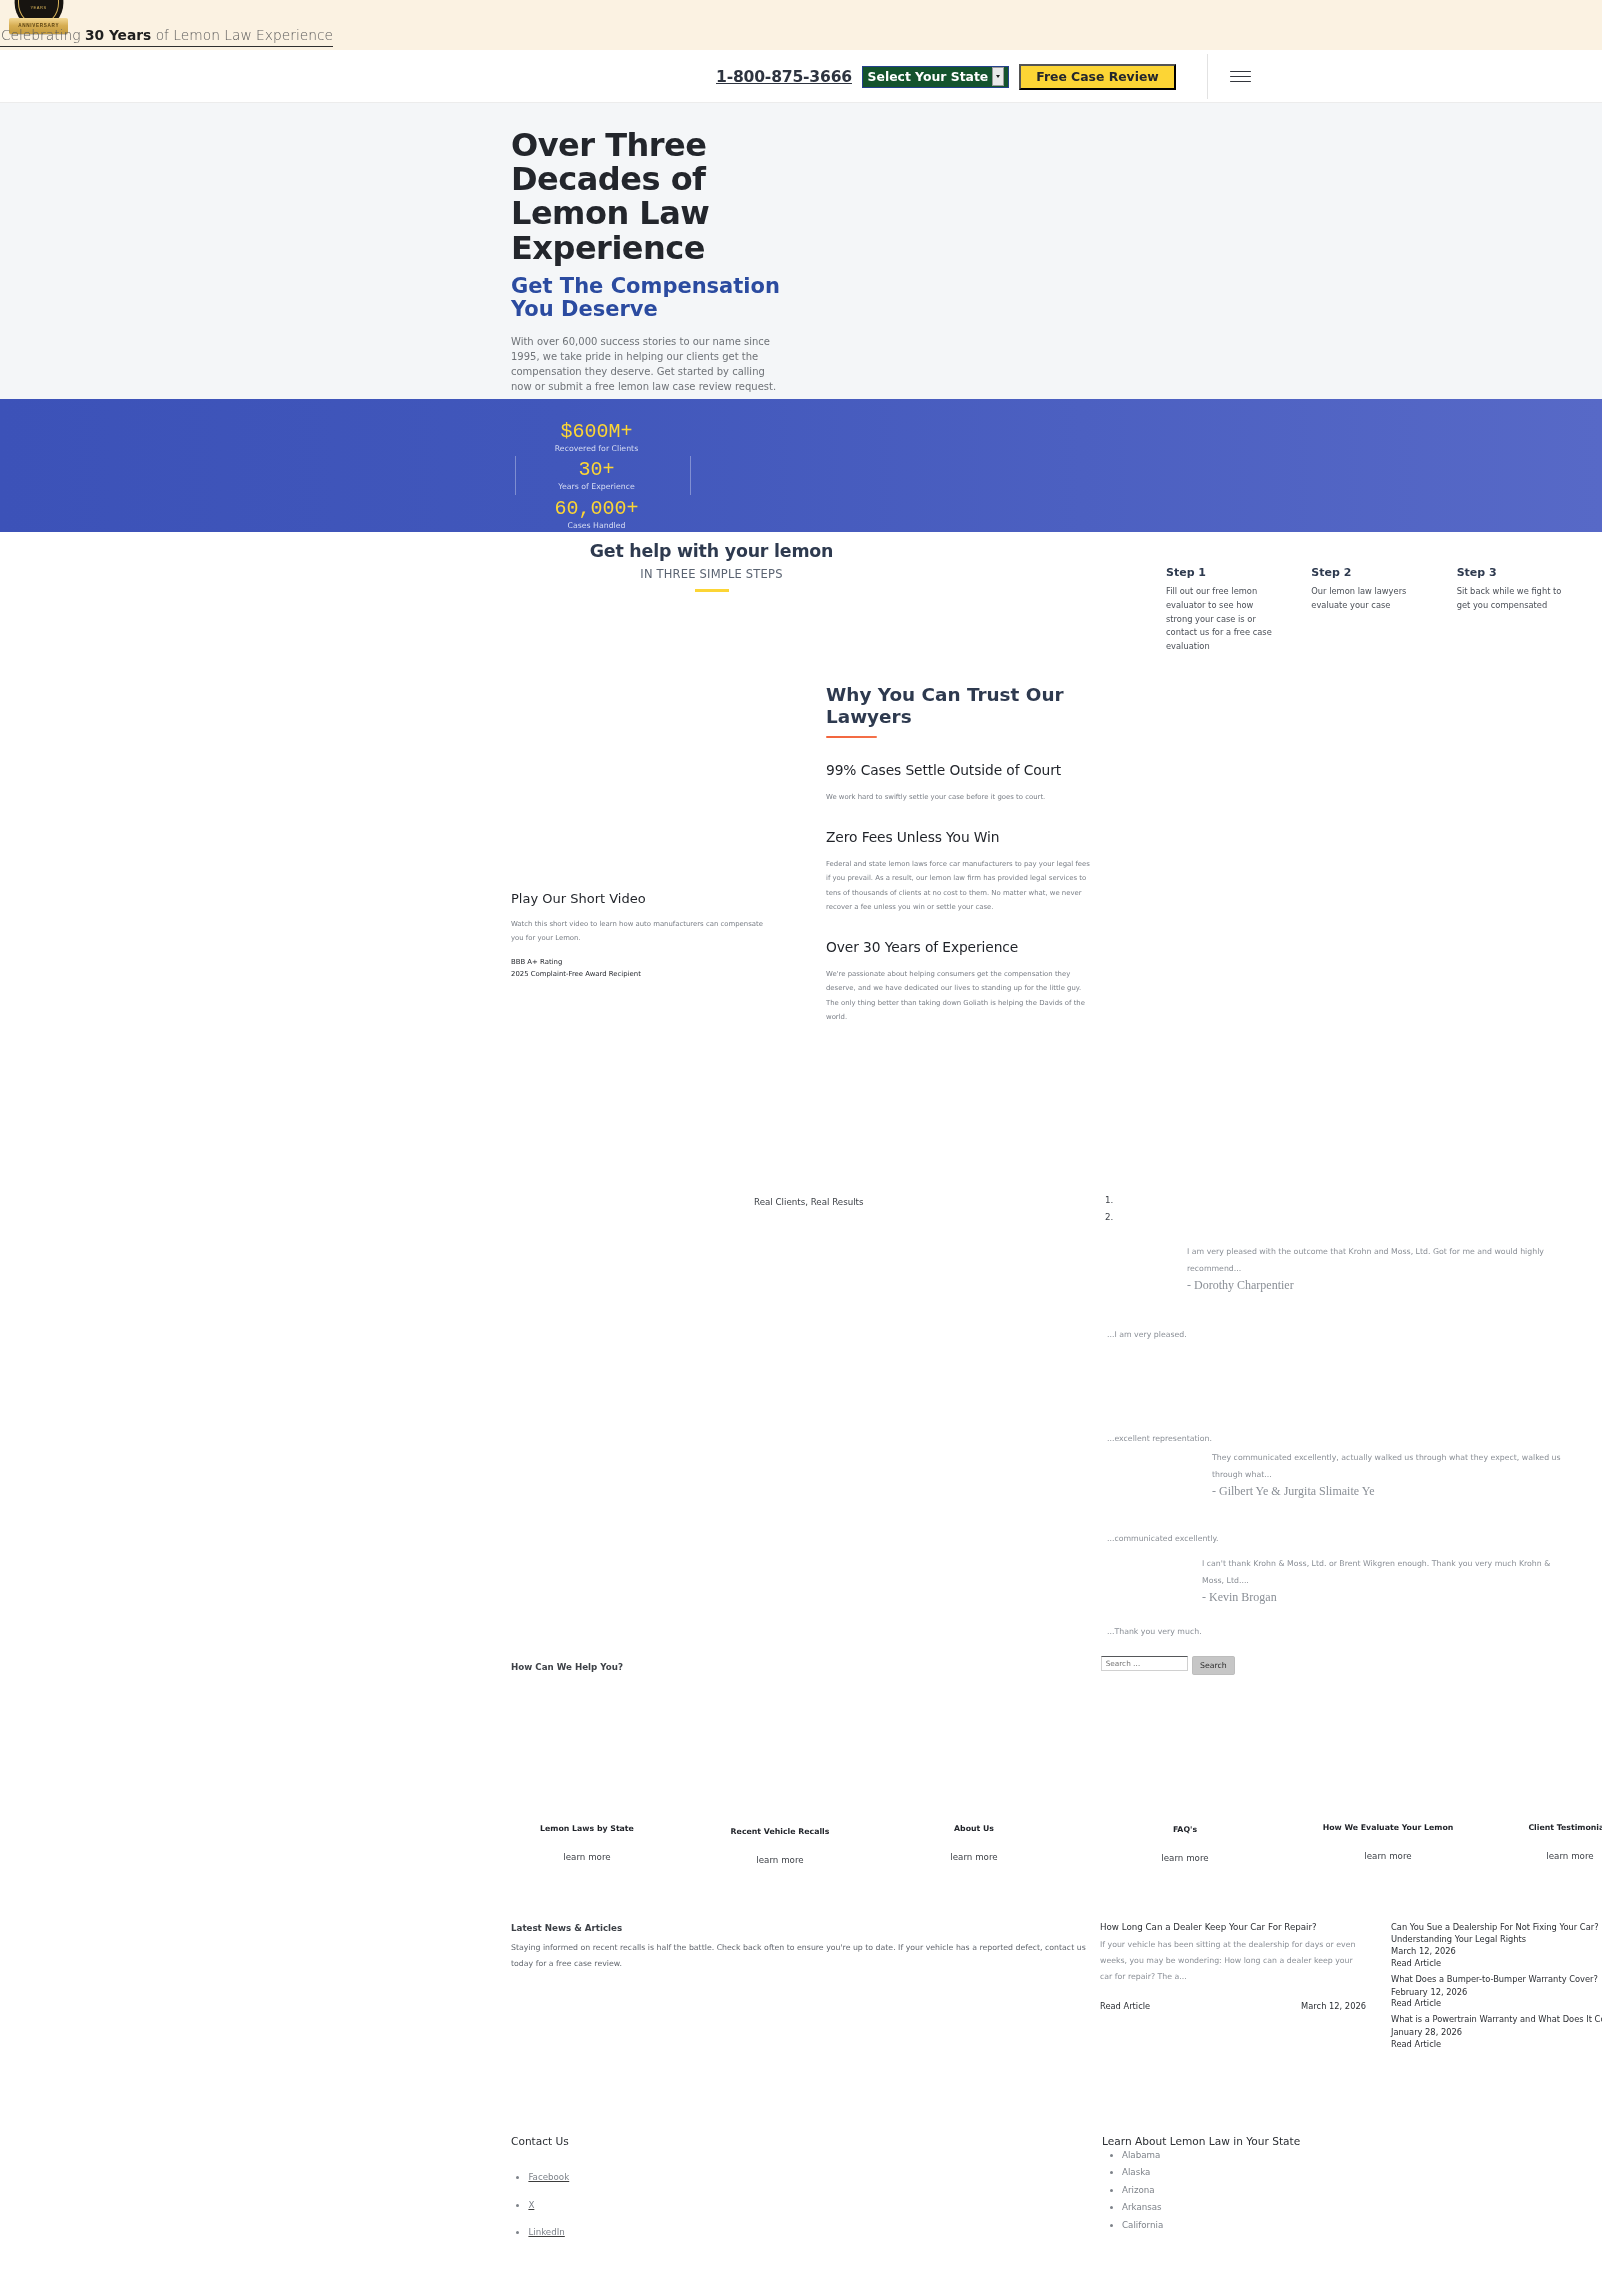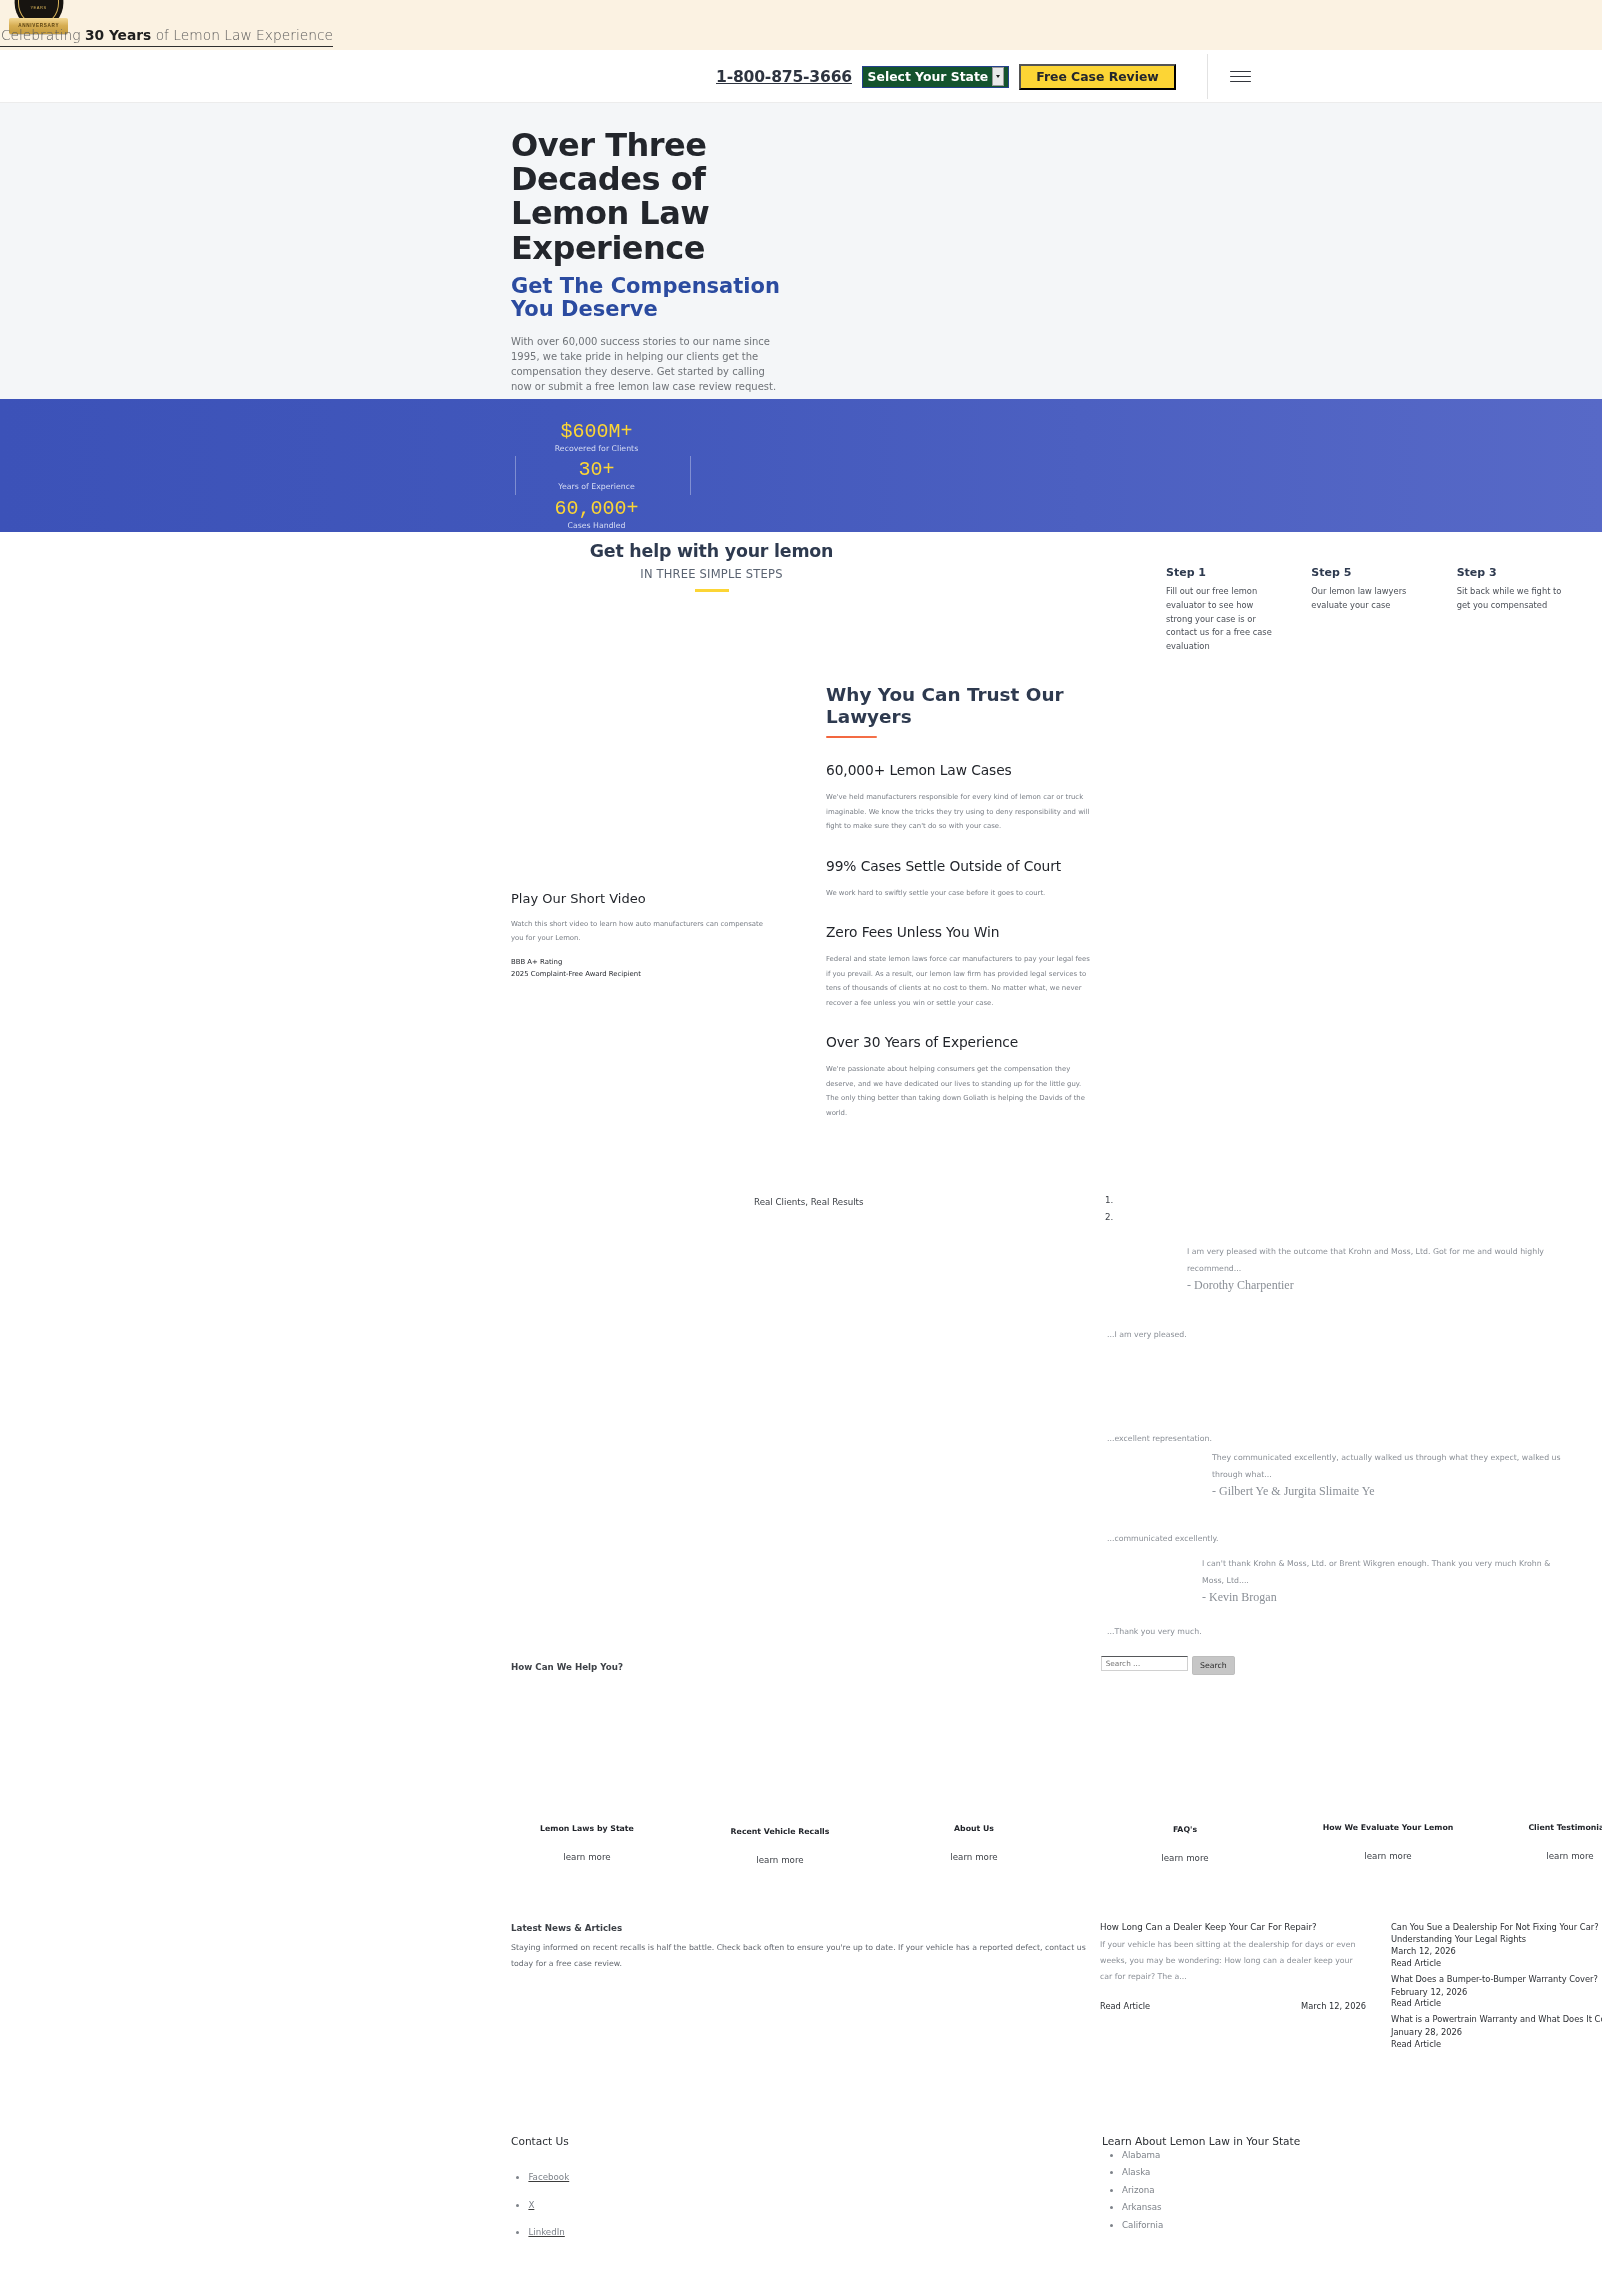--- a/index.html
+++ b/index.html
@@ -413,39 +413,35 @@
       <h2>Get help with your lemon</h2>
       <h3>IN THREE SIMPLE STEPS</h3>
       <div class="steps-rule"></div>
     </div>
     <div class="step-cols">
       <div class="step-col">
         <h4>Step 1</h4>
         <p>Fill out our free lemon evaluator to see how strong your case is or contact us for a free case evaluation</p>
       </div>
       <div class="step-col">
-        <h4>Step 5</h4>
+        <h4>Step 2</h4>
         <p>Our lemon law lawyers evaluate your case</p>
       </div>
       <div class="step-col">
         <h4>Step 3</h4>
         <p>Sit back while we fight to get you compensated</p>
       </div>
     </div>
   </section>
 
   <section class="trust">
     <div class="trust-right">
       <h2>Why You Can Trust Our Lawyers</h2>
       <div class="trust-rule"></div>
 
-      <div class="trust-item">
-        <h3>60,000+ Lemon Law Cases</h3>
-        <p>We've held manufacturers responsible for every kind of lemon car or truck imaginable. We know the tricks they try using to deny responsibility and will fight to make sure they can't do so with your case.</p>
-      </div>
       <div class="trust-item">
         <h3>99% Cases Settle Outside of Court</h3>
         <p>We work hard to swiftly settle your case before it goes to court.</p>
       </div>
       <div class="trust-item">
         <h3>Zero Fees Unless You Win</h3>
         <p>Federal and state lemon laws force car manufacturers to pay your legal fees if you prevail. As a result, our lemon law firm has provided legal services to tens of thousands of clients at no cost to them. No matter what, we never recover a fee unless you win or settle your case.</p>
       </div>
       <div class="trust-item">
         <h3>Over 30 Years of Experience</h3>

